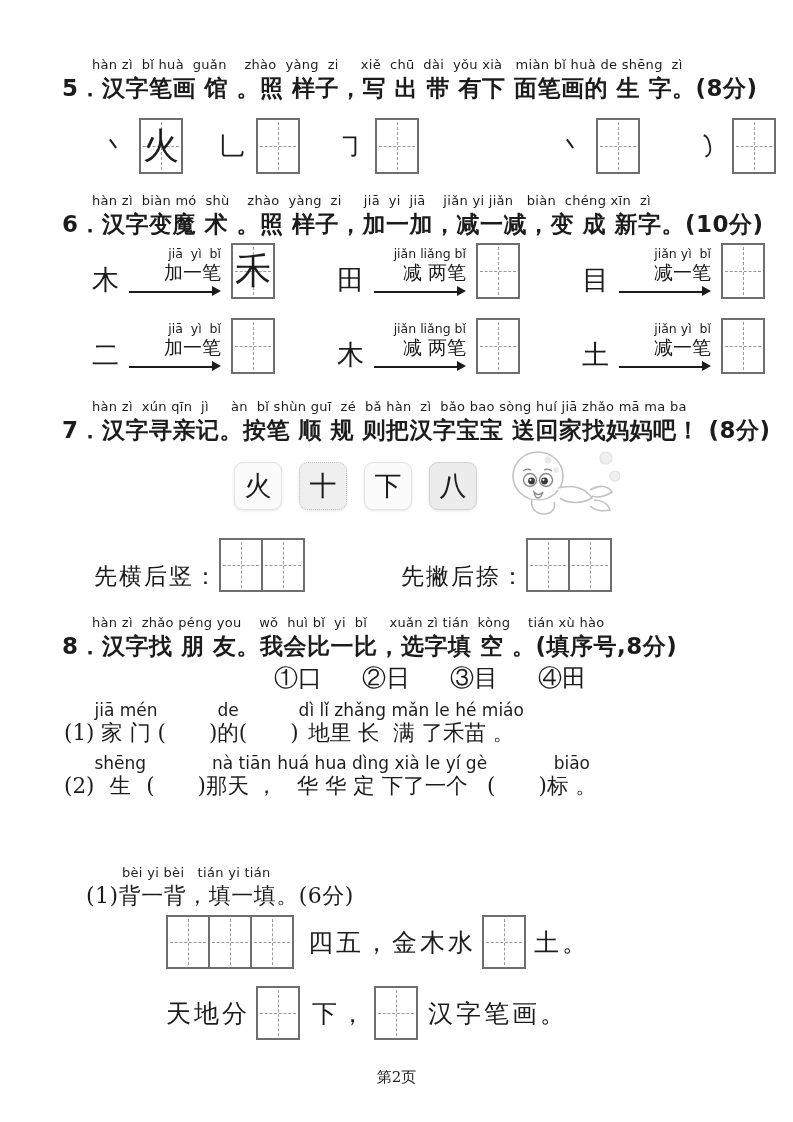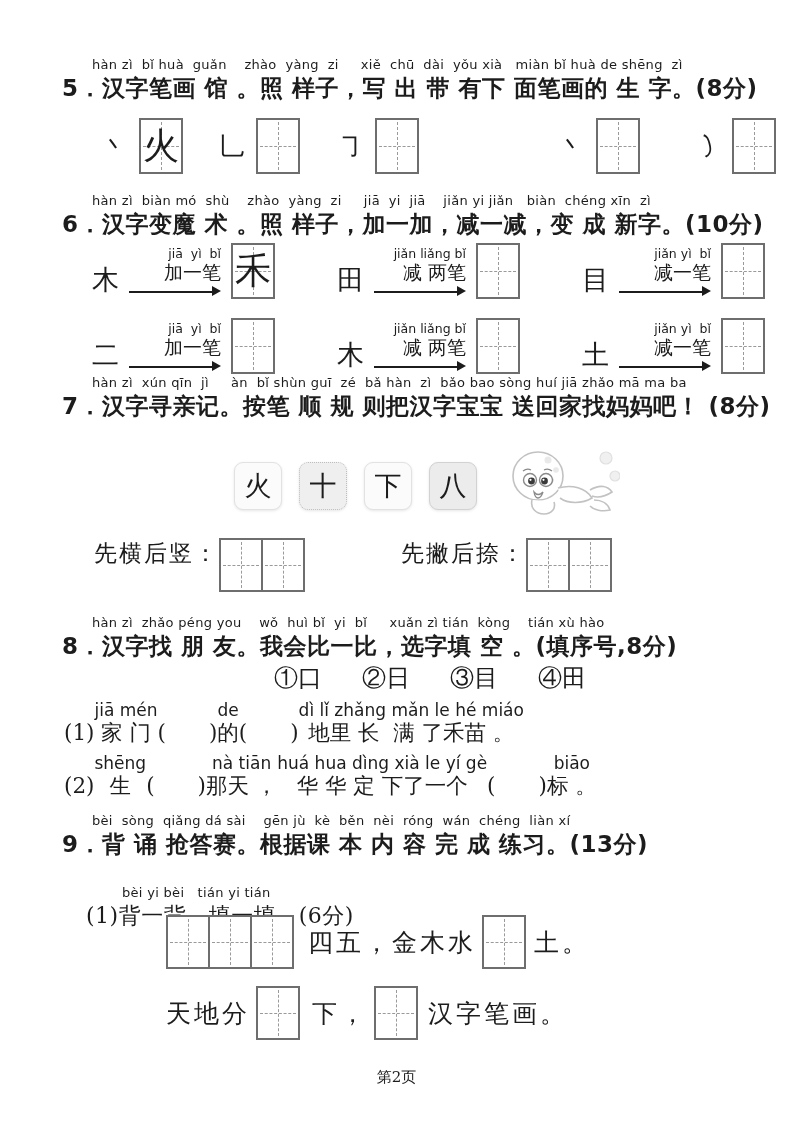--- a/index.html
+++ b/index.html
@@ -57,21 +57,21 @@
   .card{
     width:46px;height:46px;flex:none;margin-right:17px;
     border:1px solid #e2e2e2;border-radius:9px;background:#fbfbfb;
     box-shadow:0 1px 3px rgba(0,0,0,0.10);
     display:flex;align-items:center;justify-content:center;
     font-size:27px;font-family:"DejaVu Serif","Liberation Serif",serif;
   }
   .card.dotted{background:#efefef;border:1px dotted #bdbdbd;}
   .card.shade{background:#ececec;border:1px solid #d2d2d2;}
   .octo{margin-left:8px;margin-top:-4px;}
-  .orderrow{display:flex;align-items:flex-start;padding-left:32px;}
+  .orderrow{display:flex;align-items:flex-end;padding-left:32px;}
   .orderlabel{font-size:23px;letter-spacing:2px;white-space:nowrap;}
   .ordergap{width:96px;flex:none;}
   
   .optsrow{display:flex;padding-left:212px;}
   .opt{font-size:24px;margin-right:40px;white-space:nowrap;}
   .segrow{display:flex;align-items:flex-end;padding-left:2px;}
   .seg{display:inline-flex;flex-direction:column;align-items:center;}
   .spy{font-size:17px;line-height:16px;min-height:16px;white-space:nowrap;font-style:normal;
        font-family:"DejaVu Sans","Liberation Sans",sans-serif;}
   .stx{font-size:21.5px;line-height:30px;font-weight:normal;white-space:pre;
@@ -196,21 +196,21 @@
         <span class="oppy">jiǎn yì  bǐ</span>
         <span class="oplabel">减一笔</span>
         <div class="arrow"></div>
       </div>
       <div class="cell">
           <span class="ans"></span>
         </div>
     </div>
   </section>
 
-  <section class="sec" style="top:374px">
+  <section class="sec" style="top:398px">
     <div class="py">hàn zì  xún qīn  jì　  àn  bǐ shùn guī  zé  bǎ hàn  zì  bǎo bao sòng huí jiā zhǎo mā ma ba</div>
     <div class="qt">7．汉字寻亲记。按笔 顺 规 则把汉字宝宝 送回家找妈妈吧！ (8分)</div>
   </section>
 
   <section class="sec cardsrow" style="top:452px">
     <div class="card">火</div>
     <div class="card dotted">十</div>
     <div class="card">下</div>
     <div class="card shade">八</div>
     <span class="octo">
@@ -321,26 +321,22 @@
     <span class="seg">
         <i class="spy"></i>
         <b class="stx">(　　)</b>
       </span>
     <span class="seg">
         <i class="spy">biāo</i>
         <b class="stx">标 。</b>
       </span>
   </section>
 
-  <section class="sec" style="top:812px">
-    <div class="py">bèi  sòng  qiǎng dá sài　 gēn jù  kè  běn  nèi  róng  wán  chéng  liàn xí</div>
-    <div class="qt">9．背 诵 抢答赛。根据课 本 内 容 完 成 练习。(13分)</div>
-  </section>
-
-  <section class="sec" style="top:884px;padding-left:24px;box-sizing:border-box;">
+
+  <section class="sec" style="top:864px;padding-left:24px;box-sizing:border-box;">
     <div class="py" style="padding-left:36px">bèi yi bèi   tián yi tián</div>
     <div class="qt" style="font-weight:normal;font-family:'DejaVu Serif','Liberation Serif',serif;font-size:22px">(1)背一背，填一填。(6分)</div>
   </section>
 
   <section class="sec fillrow" style="top:915px">
     <div class="gridrow">
       <div class="cell sq"></div>
       <div class="cell sq"></div>
       <div class="cell sq"></div>
     </div>

